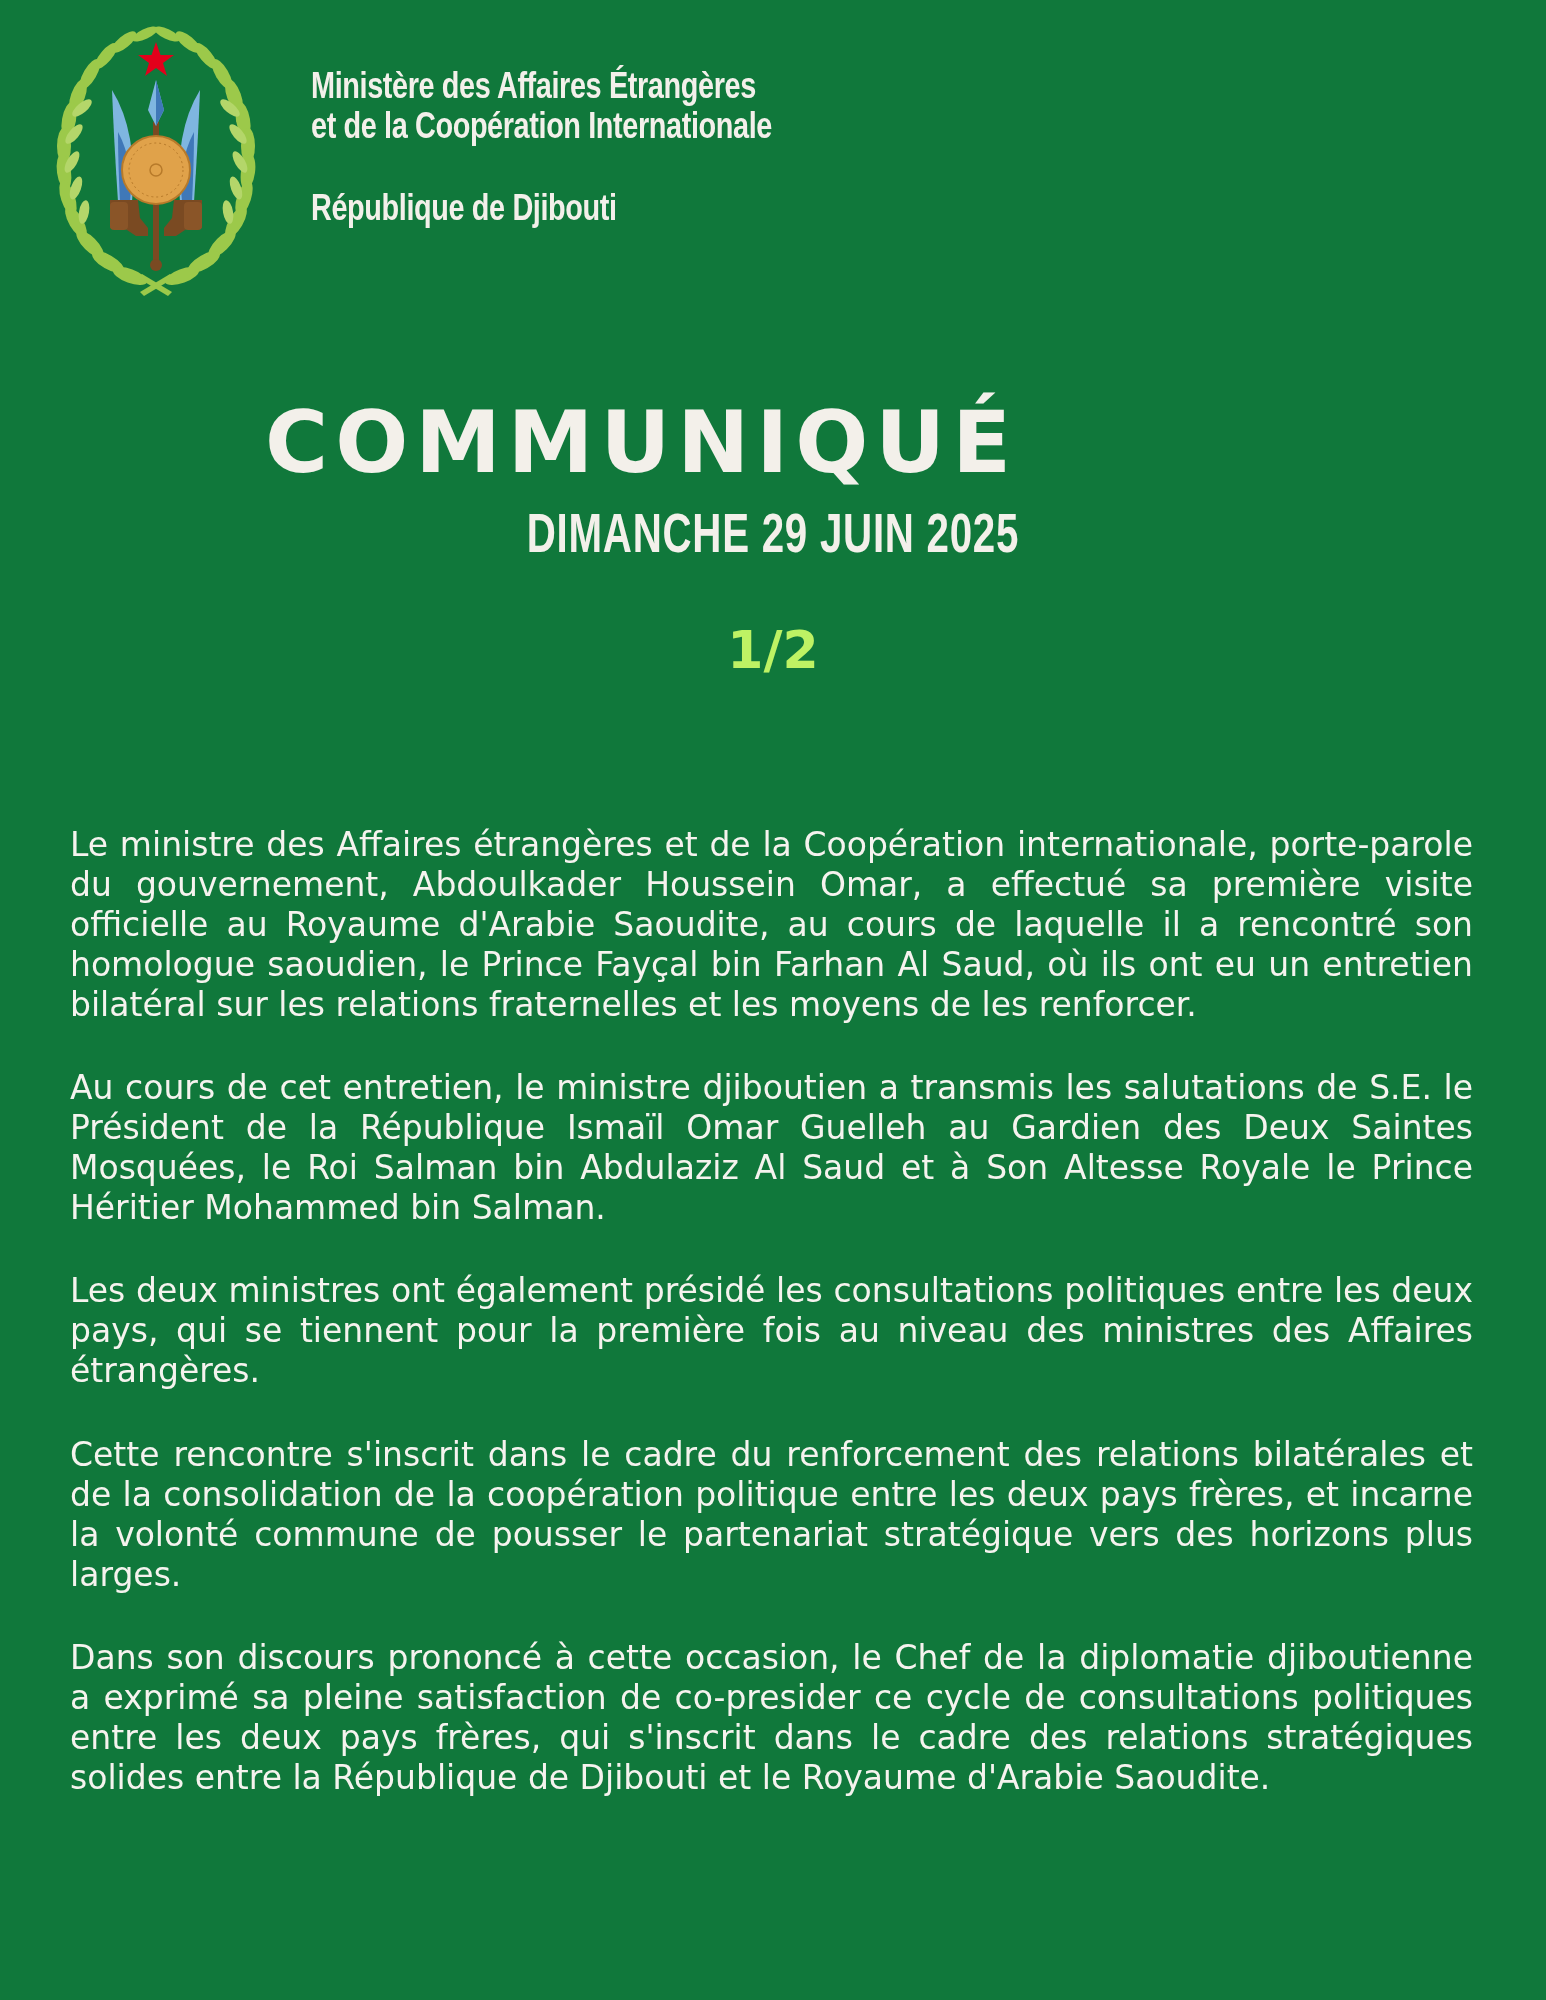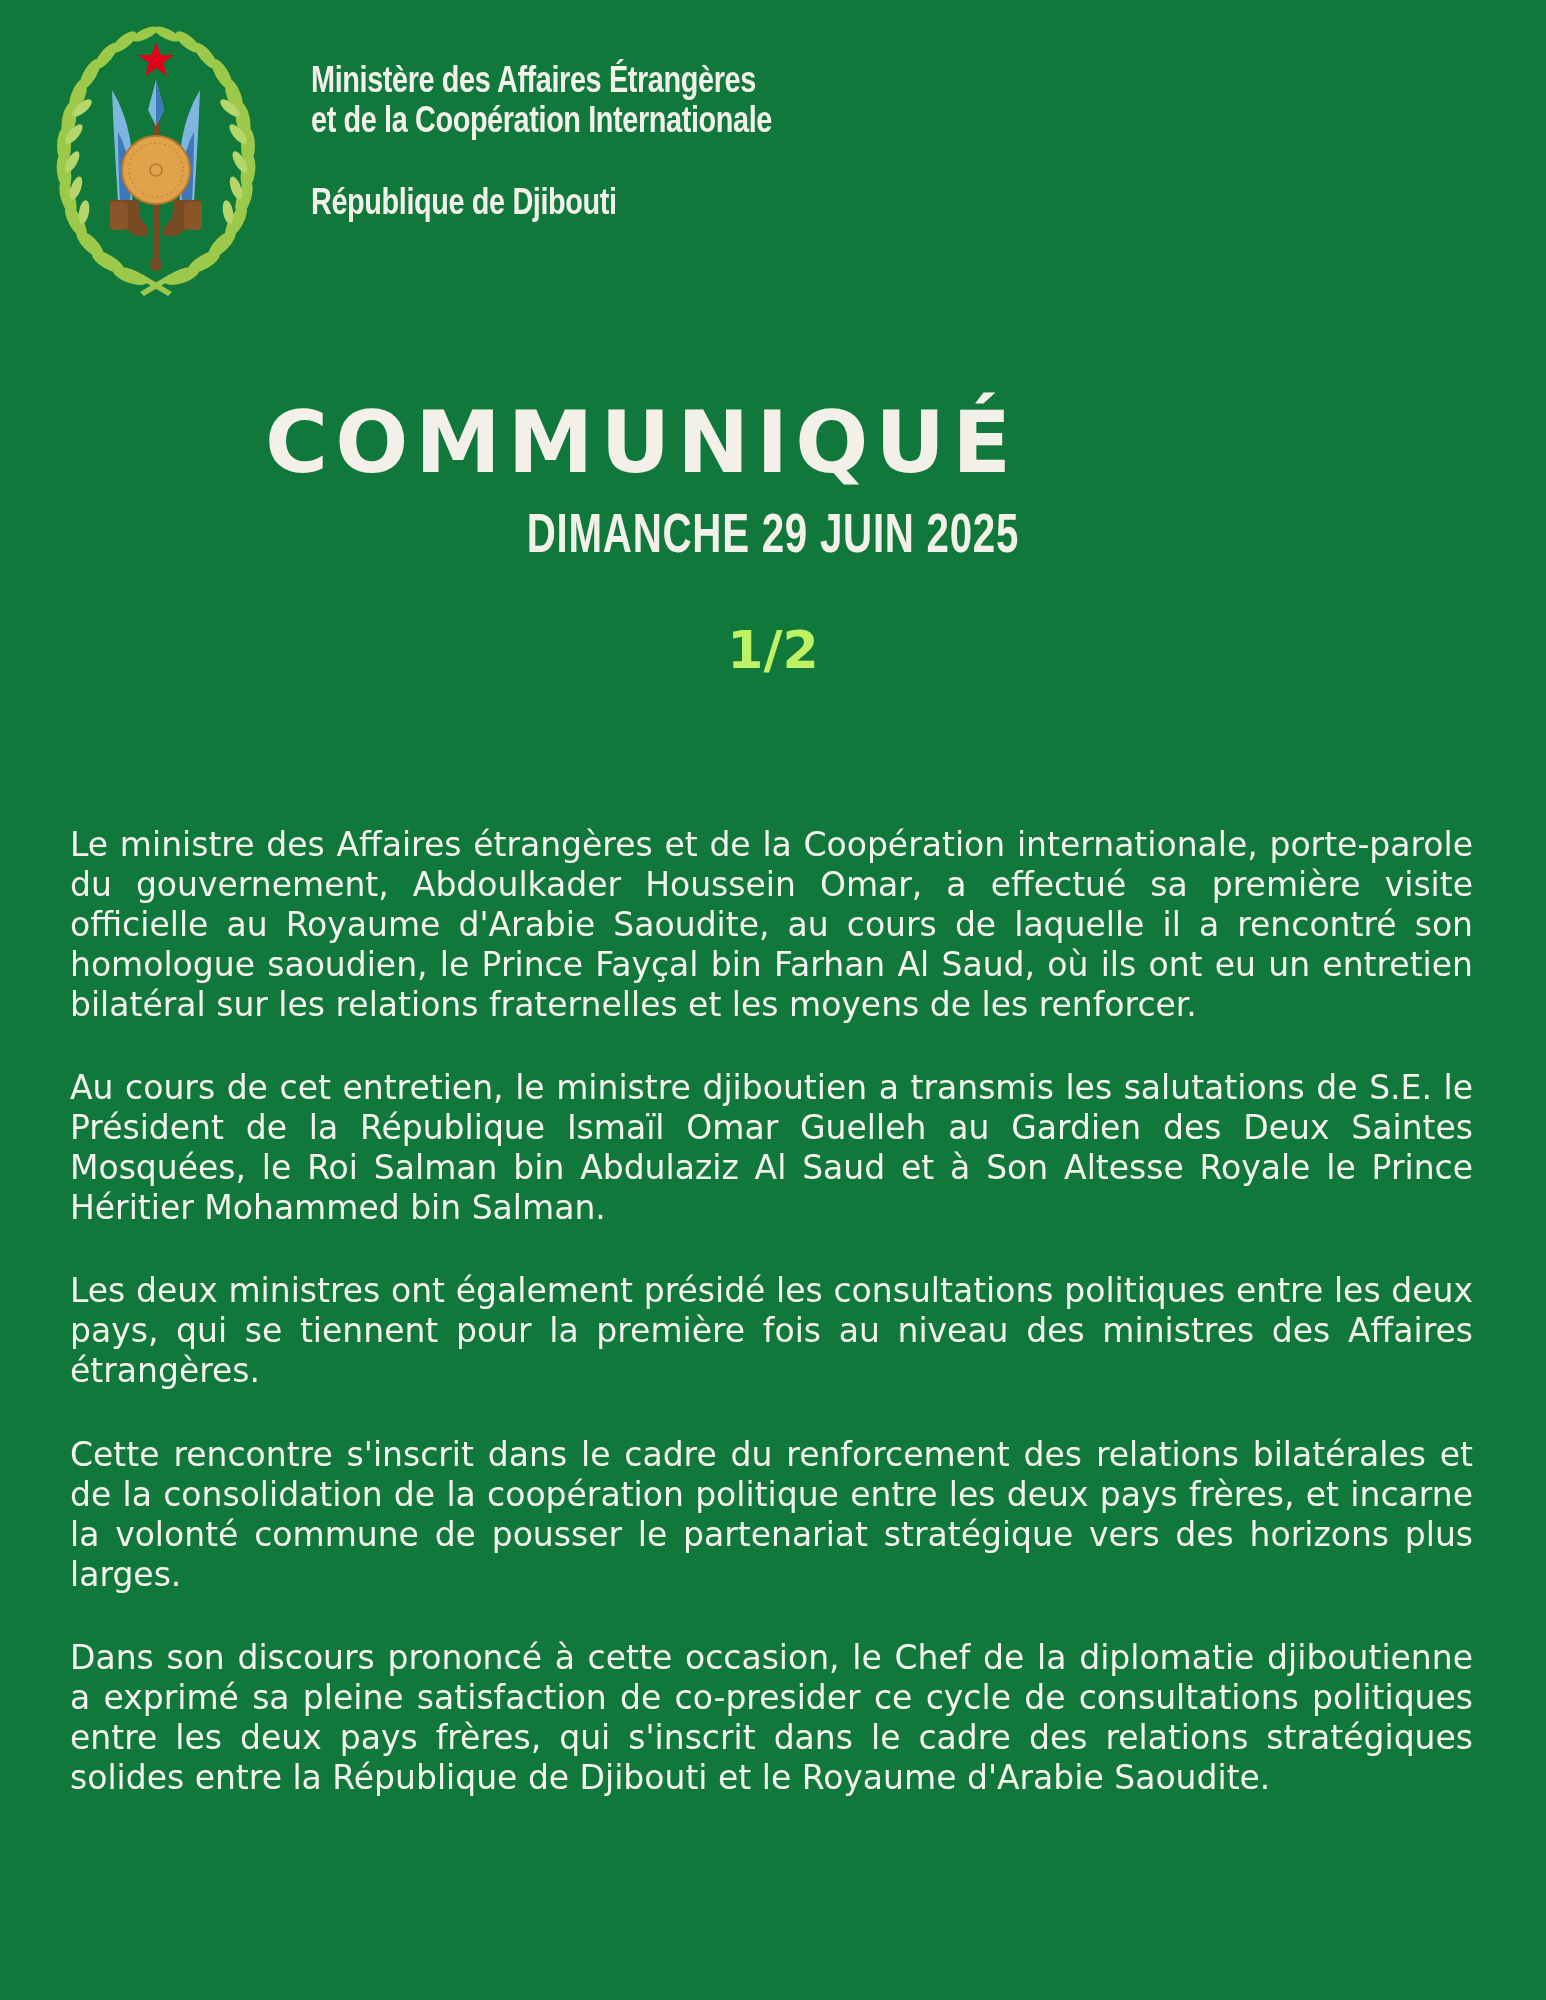--- a/index.html
+++ b/index.html
@@ -11,21 +11,21 @@
     font-family: "DejaVu Sans", sans-serif;
     color: #f3f0ea;
   }
   .emblem {
     position: absolute;
     left: 40px; top: 22px;
     width: 232px; height: 276px;
   }
   .header-text {
     position: absolute;
-    left: 311px; top: 60px;
+    left: 311px; top: 66px;
     font-family: "Liberation Sans", sans-serif;
     font-weight: bold;
     color: #f3f0ea;
     letter-spacing: -0.5px;
   }
   .ministry-line {
     display: block;
     font-size: 37px;
     line-height: 40px;
     transform: scaleX(0.78);

